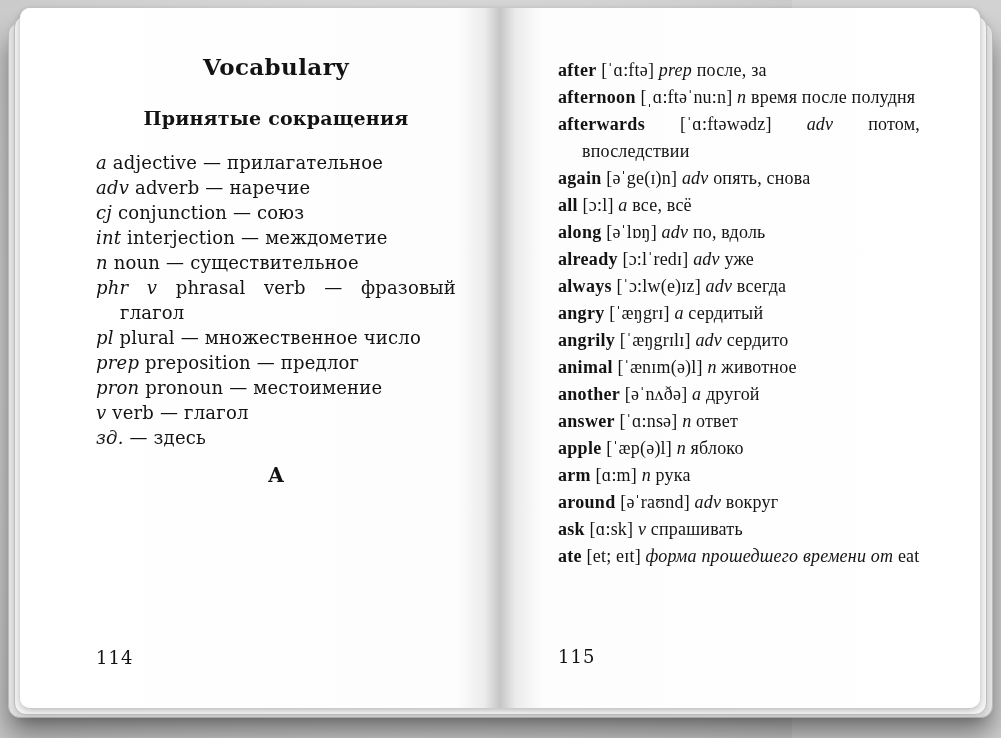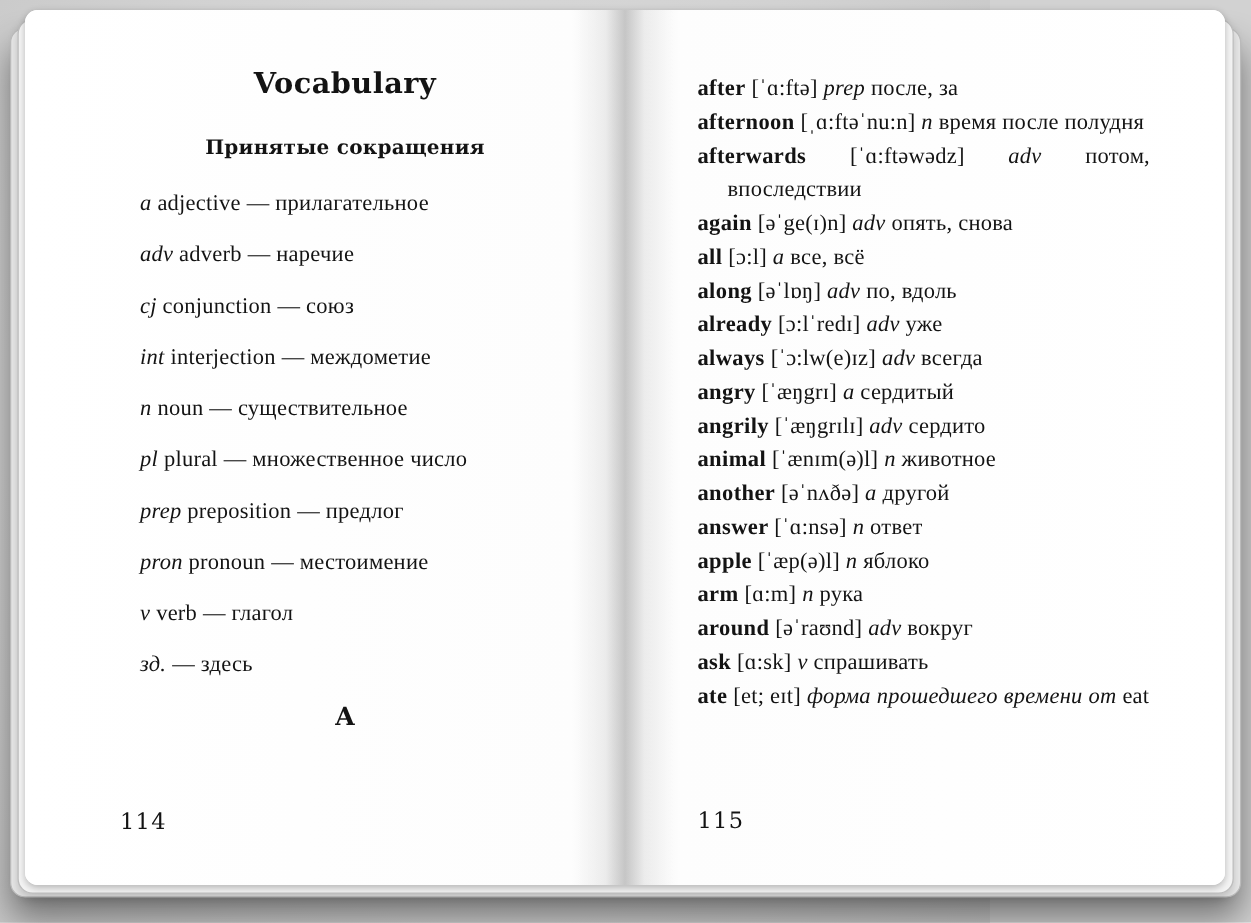--- a/index.html
+++ b/index.html
@@ -56,24 +56,24 @@
       rgba(0,0,0,0) 0%, rgba(90,90,90,0.07) 32%,
       rgba(40,40,40,0.22) 50%,
       rgba(90,90,90,0.07) 68%, rgba(0,0,0,0) 100%);
     pointer-events: none;
   }
   h1.book-title {
     font-size: 23px; line-height: 26px; font-weight: bold;
     text-align: center; margin: 0 0 26px 0; letter-spacing: 0.4px;
   }
   h2.subtitle {
-    font-size: 16px; line-height: 24px; font-weight: bold;
+    font-size: 19px; line-height: 24px; font-weight: bold;
     text-align: center; margin: 0 0 20px 0;
   }
-  .abbr-line { margin: 16px; padding-left: 24px; text-indent: -24px; font-family: Liberation Serif, serif; }
+  .abbr-line { margin: 0; padding-left: 24px; text-indent: -24px; }
   h3.letter {
     font-size: 20px; line-height: 26px; font-weight: bold;
     text-align: center; margin: 12px 0 14px 0;
   }
   .entry { margin: 0; padding-left: 24px; text-indent: -24px; font-family: Liberation Serif, serif; }
   .entry b { letter-spacing: 0.3px; }
   .page-number {
     position: absolute; bottom: 38px; left: 0; right: 0;
     text-align: left; font-size: 18px; letter-spacing: 1px;
   }
@@ -92,20 +92,21 @@
 
       <div class="page page-left">
         <h1 class="book-title">Vocabulary</h1>
         <h2 class="subtitle">Принятые сокращения</h2>
         <div id="abbr-list">
             <p class="abbr-line"><i>a</i><span> adjective — прилагательное</span></p>
             <p class="abbr-line"><i>adv</i><span> adverb — наречие</span></p>
             <p class="abbr-line"><i>cj</i><span> conjunction — союз</span></p>
             <p class="abbr-line"><i>int</i><span> interjection — междометие</span></p>
             <p class="abbr-line"><i>n</i><span> noun — существительное</span></p>
+            <p class="abbr-line"><i>phr v</i><span> phrasal verb — фразовый глагол</span></p>
             <p class="abbr-line"><i>pl</i><span> plural — множественное число</span></p>
             <p class="abbr-line"><i>prep</i><span> preposition — предлог</span></p>
             <p class="abbr-line"><i>pron</i><span> pronoun — местоимение</span></p>
             <p class="abbr-line"><i>v</i><span> verb — глагол</span></p>
             <p class="abbr-line"><i>зд.</i><span> — здесь</span></p>
           </div>
         <h3 class="letter">A</h3>
         <div class="page-number">114</div>
       </div>
 

